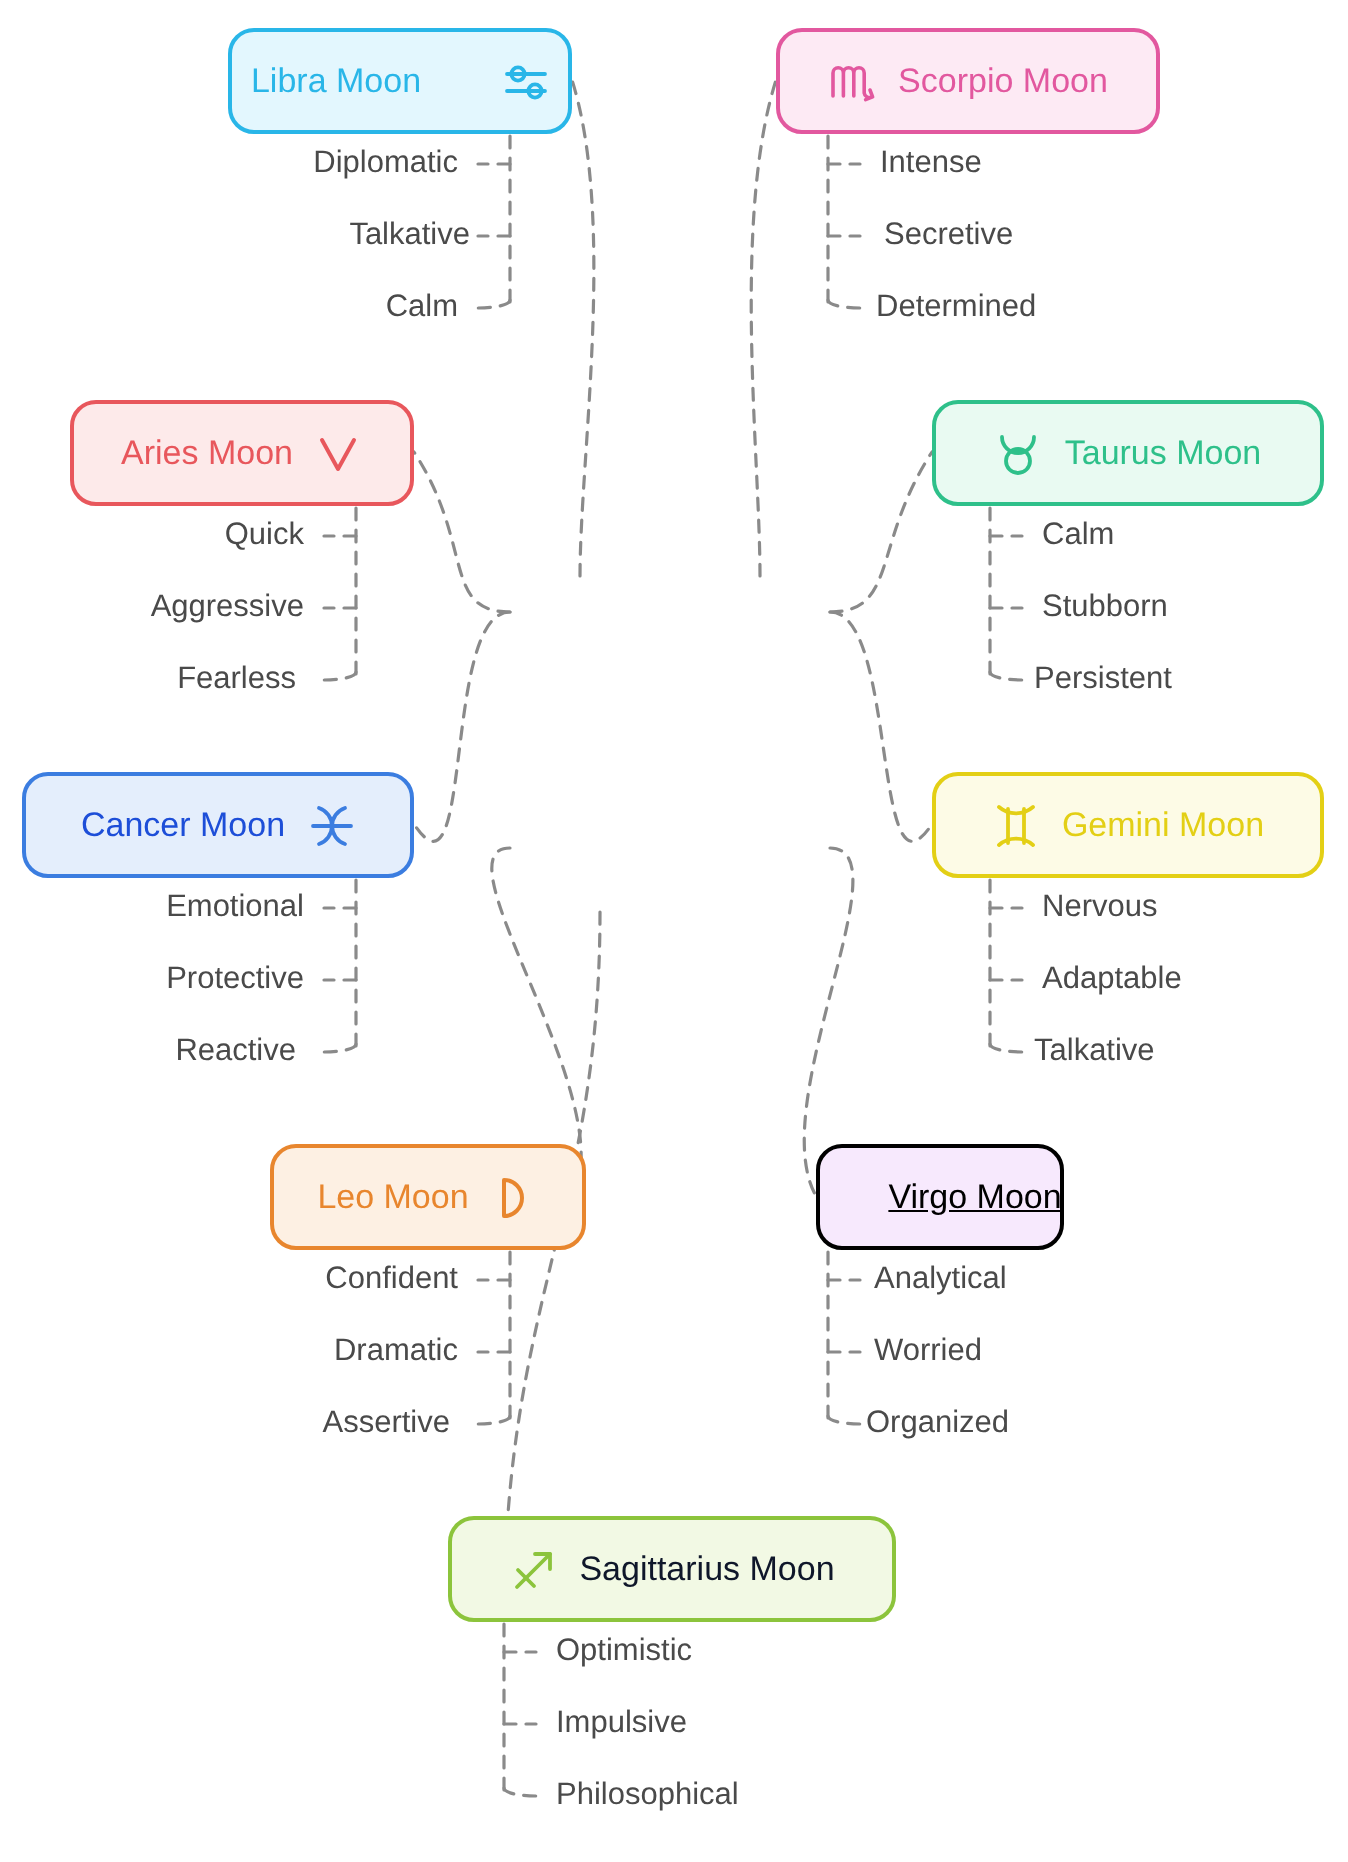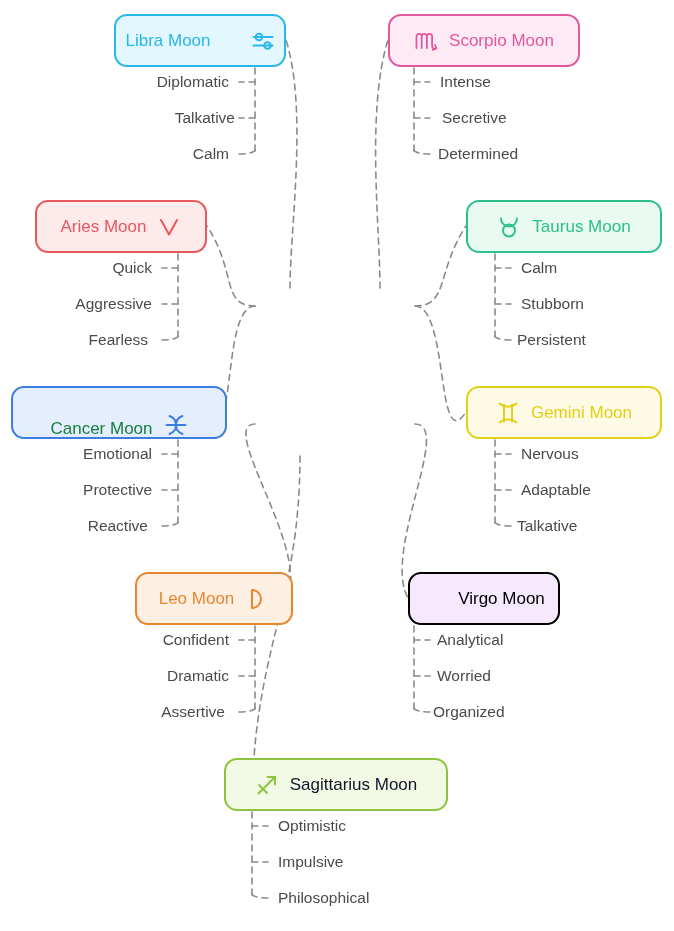--- a/index.html
+++ b/index.html
@@ -189,21 +189,21 @@
           <svg viewBox="0 0 24 24" width="24" height="24" aria-hidden="true">
             <circle cx="12" cy="15.5" r="6" fill="none" stroke="#2ec08a" stroke-width="1.9"></circle>
             <path d="M4 3.5 A8 8 0 0 0 20 3.5" fill="none" stroke="#2ec08a" stroke-width="1.9" stroke-linecap="round"></path>
           </svg>
         </span>
         <span class="ptext">Taurus Moon</span>
       </div>
       <div class="leaf right" style="left: 521px; top: 259px;">Calm</div>
       <div class="leaf right" style="left: 521px; top: 295px;">Stubborn</div>
       <div class="leaf right" style="left: 517px; top: 331px;">Persistent</div>
-      <div class="pill" style="left: 11px; top: 386px; width: 216px; border-color: rgb(59, 125, 224); background: rgb(228, 238, 252); color: #15803d; justify-content: center; align-items: flex-end;">
+      <div class="pill" style="left: 11px; top: 386px; width: 196px; border-color: rgb(59, 125, 224); background: rgb(228, 238, 252); color: #1d4ed8; justify-content: center;">
         <span class="ptext">Cancer Moon</span>
         <span class="glyph">
           <svg viewBox="0 0 24 24" width="24" height="24" aria-hidden="true">
             <path d="M5.5 3 A9.5 9.5 0 0 1 5.5 21 M18.5 3 A9.5 9.5 0 0 0 18.5 21" fill="none" stroke="#3b7de0" stroke-width="1.9" stroke-linecap="round"></path>
             <line x1="2.5" y1="12" x2="21.5" y2="12" stroke="#3b7de0" stroke-width="1.9" stroke-linecap="round"></line>
           </svg>
         </span>
       </div>
       <div class="leaf left" style="left: 152px; top: 445px;">Emotional</div>
       <div class="leaf left" style="left: 152px; top: 481px;">Protective</div>
@@ -226,21 +226,21 @@
         <span class="ptext">Leo Moon</span>
         <span class="glyph">
           <svg viewBox="0 0 24 24" width="24" height="24" aria-hidden="true">
             <path d="M7 3 L7 21 A9 9 0 0 0 7 3 Z" fill="none" stroke="#e8862e" stroke-width="2" stroke-linejoin="round" stroke-linecap="round"></path>
           </svg>
         </span>
       </div>
       <div class="leaf left" style="left: 229px; top: 631px;">Confident</div>
       <div class="leaf left" style="left: 229px; top: 667px;">Dramatic</div>
       <div class="leaf left" style="left: 225px; top: 703px;">Assertive</div>
-      <div class="pill" style="left: 408px; top: 572px; width: 152px; background: rgb(247, 233, 253); justify-content: center;">
+      <div class="pill" style="left: 408px; top: 572px; width: 124px; background: rgb(247, 233, 253); justify-content: center; text-decoration: underline;">
         <span class="glyph">
           <svg viewBox="0 0 24 24" width="24" height="24" aria-hidden="true">
             <path d="M2.5 19 L2.5 7.5 A2.5 2.5 0 0 1 7.5 7.5 L7.5 19 M7.5 7.5 A2.5 2.5 0 0 1 12.5 7.5 L12.5 19 M12.5 7.5 A2.5 2.5 0 0 1 17.5 7.5 L17.5 15.5 A4 4 0 0 1 10.5 19.5 M14 14.5 A4.6 4.6 0 0 1 21.5 20.5" fill="none" stroke="#b martial" stroke-width="1.8" stroke-linecap="round" stroke-linejoin="round"></path>
           </svg>
         </span>
         <span class="ptext">Virgo Moon</span>
       </div>
       <div class="leaf right" style="left: 437px; top: 631px;">Analytical</div>
       <div class="leaf right" style="left: 437px; top: 667px;">Worried</div>
       <div class="leaf right" style="left: 433px; top: 703px;">Organized</div>

